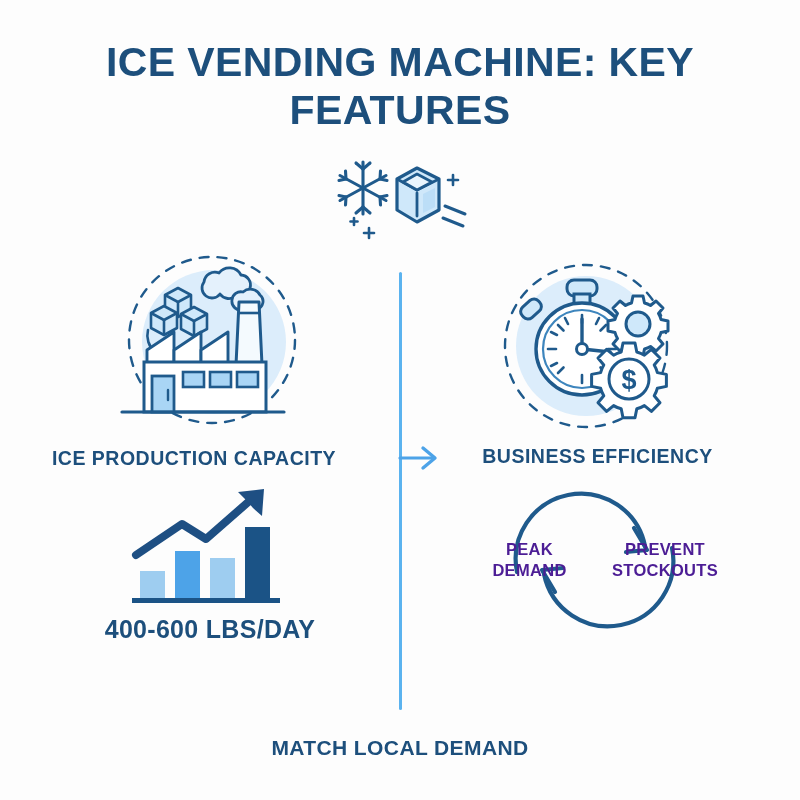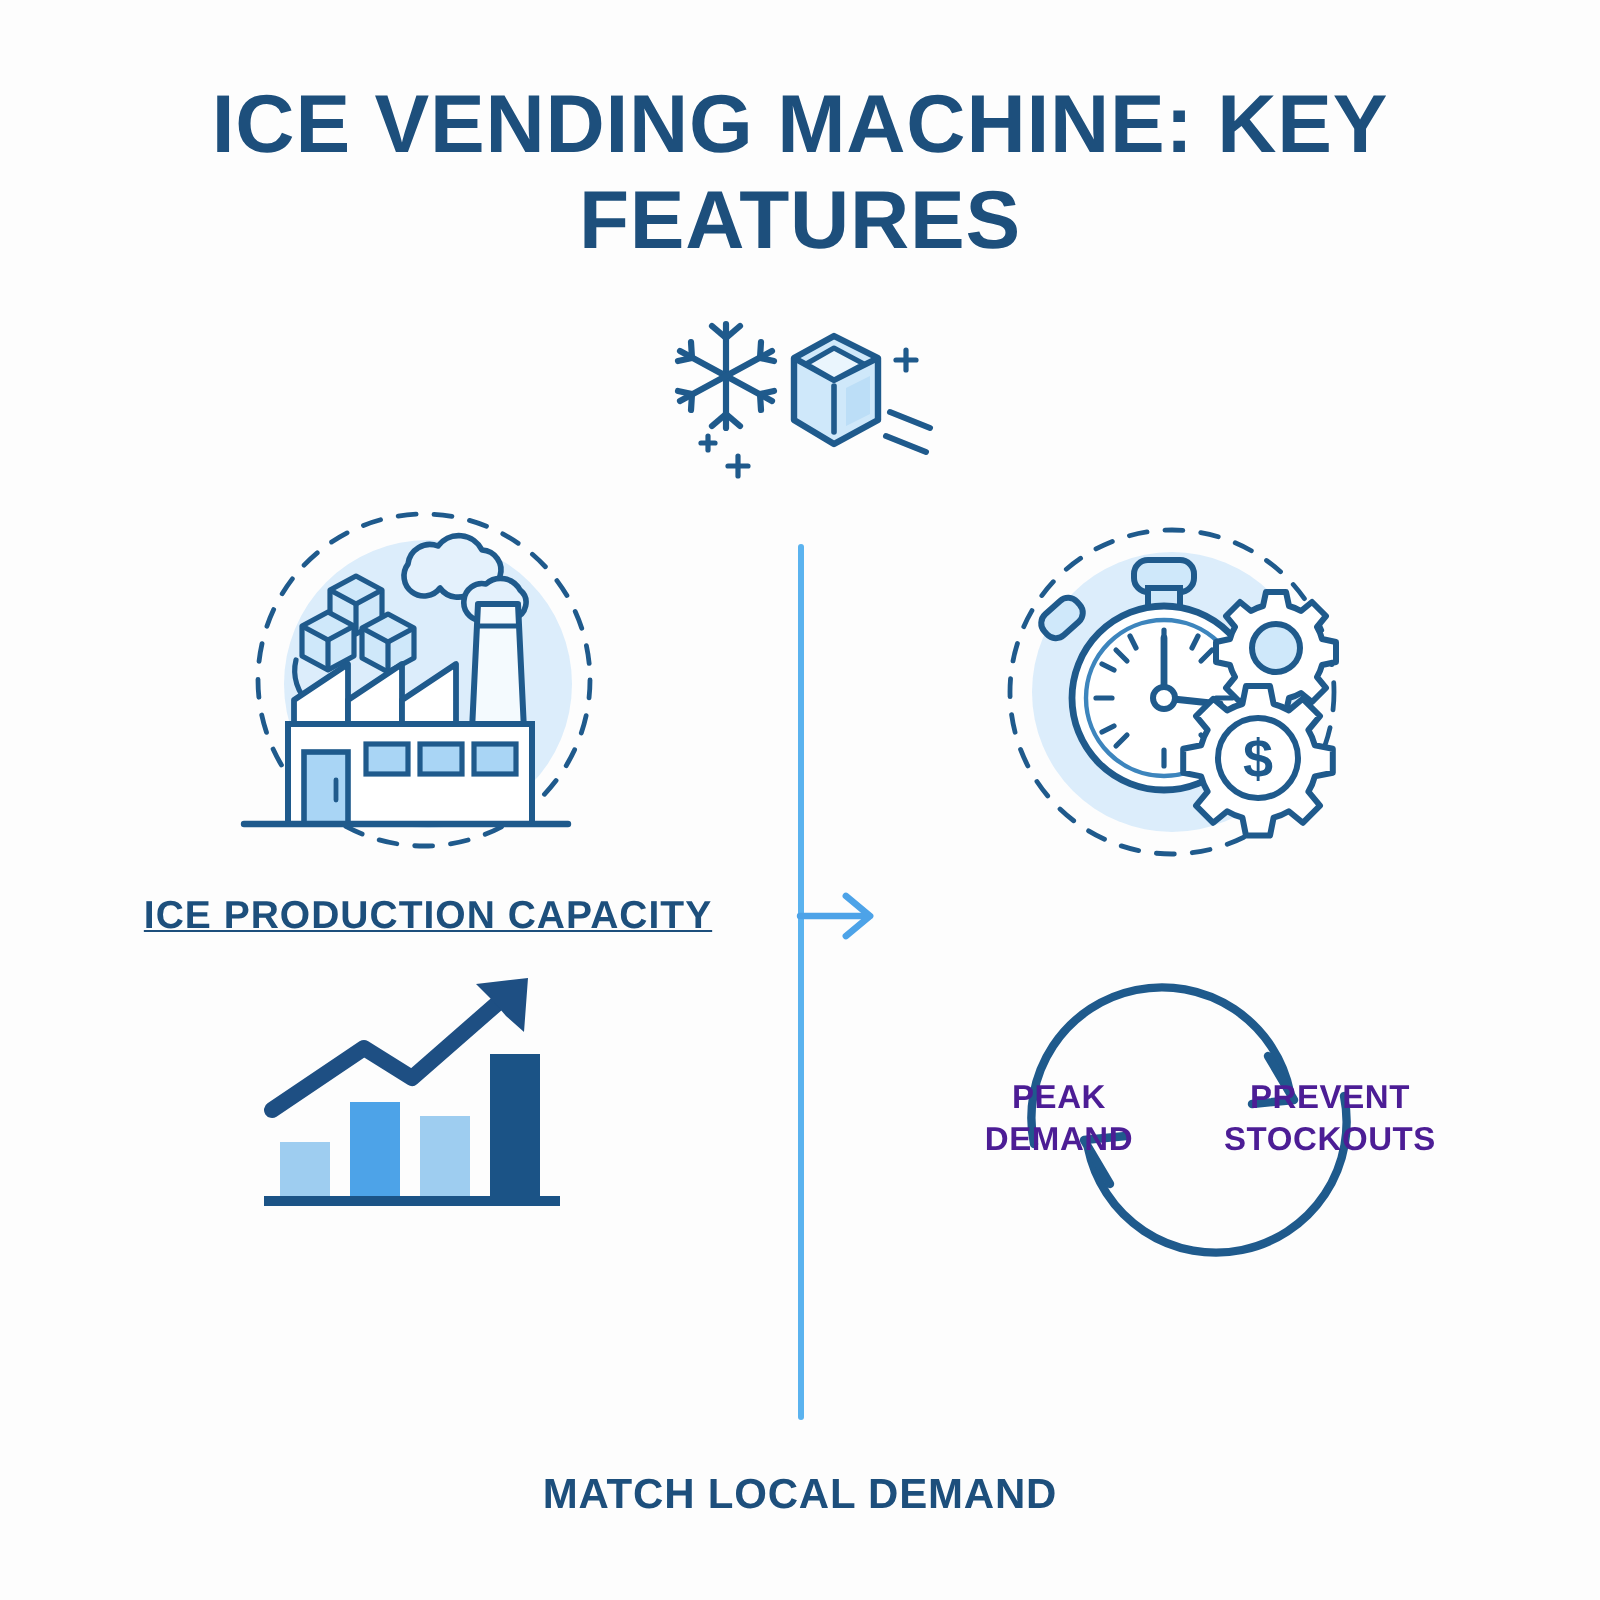--- a/index.html
+++ b/index.html
@@ -95,24 +95,23 @@
     position: absolute;
     font-weight: bold;
     font-size: 19.5px;
     letter-spacing: 0.5px;
     color: #1d4f7c;
     text-transform: uppercase;
     text-align: center;
     white-space: nowrap;
   }
   #label-ice-production {
-    left: 44px;
+    left: 24px;
     top: 447px;
     width: 340px;
-    text-decoration: underline;
   }
   #label-business-efficiency {
     left: 425px;
     top: 445px;
     width: 345px;
   }
 
   .stat-value {
     position: absolute;
     left: 60px;
@@ -306,20 +305,21 @@
 
       <rect x="12" y="115" width="148" height="5" fill="#1b5386"></rect>
 
       <g fill="none" stroke="#1e4f83" stroke-width="8" stroke-linecap="round" stroke-linejoin="round">
         <polyline points="16,72 62,41 86,56 134,14"></polyline>
       </g>
       <polygon points="118,9 144,6 142,33 133,25 127,18" fill="#1e4f83"></polygon>
     </svg>
   </div>
 
+  <div class="stat-value">400-600 LBS/DAY</div>
 
   <div class="icon-stopwatch">
     <svg viewBox="0 0 185 168" width="185" height="168">
 
       <circle cx="88" cy="84" r="70" fill="#dcedfb"></circle>
 
       <circle cx="88" cy="84" r="81" fill="none" stroke="#1f5a8c" stroke-width="2.4" stroke-dasharray="9 9" stroke-linecap="round"></circle>
 
       <rect x="69" y="18" width="30" height="16" rx="7" fill="#cfe8fa" stroke="#1f5a8c" stroke-width="3"></rect>
       <rect x="76" y="32" width="16" height="10" fill="#cfe8fa" stroke="#1f5a8c" stroke-width="3"></rect>
@@ -360,20 +360,21 @@
         <path fill="#ffffff" stroke="#1f5a8c" stroke-width="3" stroke-linejoin="round" d="M-6,-36 h12 l1.8,9 a28,28 0 0 1 7.6,3.2 l7,-5.8 l8.6,8.6 l-5.8,7 a28,28 0 0 1 3.2,7.6 l9,1.8 v12
                  l-9,1.8 a28,28 0 0 1 -3.2,7.6 l5.8,7 l-8.6,8.6 l-7,-5.8 a28,28 0 0 1 -7.6,3.2 l-1.8,9 h-12
                  l-1.8,-9 a28,28 0 0 1 -7.6,-3.2 l-7,5.8 l-8.6,-8.6 l5.8,-7 a28,28 0 0 1 -3.2,-7.6 l-9,-1.8 v-12
                  l9,-1.8 a28,28 0 0 1 3.2,-7.6 l-5.8,-7 l8.6,-8.6 l7,5.8 a28,28 0 0 1 7.6,-3.2 Z"></path>
         <circle cx="0" cy="0" r="20" fill="#ffffff" stroke="#1f5a8c" stroke-width="3"></circle>
         <text x="0" y="9.5" text-anchor="middle" font-family="'Liberation Sans', sans-serif" font-size="27" font-weight="bold" fill="#1f5a8c">$</text>
       </g>
     </svg>
   </div>
 
+  <div class="label-heading" id="label-business-efficiency">BUSINESS EFFICIENCY</div>
 
   <div class="icon-cycle">
     <svg viewBox="0 0 215 155" width="215" height="155">
 
       <path d="M30 90 A 62 62 0 0 1 158 64" fill="none" stroke="#1f5a8c" stroke-width="4.2" stroke-linecap="round"></path>
       <polyline points="147,46 160,68 139,70" fill="none" stroke="#1f5a8c" stroke-width="4.2" stroke-linecap="round" stroke-linejoin="round"></polyline>
 
       <path d="M185 66 A 62 62 0 0 1 57 92" fill="none" stroke="#1f5a8c" stroke-width="4.2" stroke-linecap="round"></path>
       <polyline points="68,110 55,88 76,86" fill="none" stroke="#1f5a8c" stroke-width="4.2" stroke-linecap="round" stroke-linejoin="round"></polyline>
     </svg>

